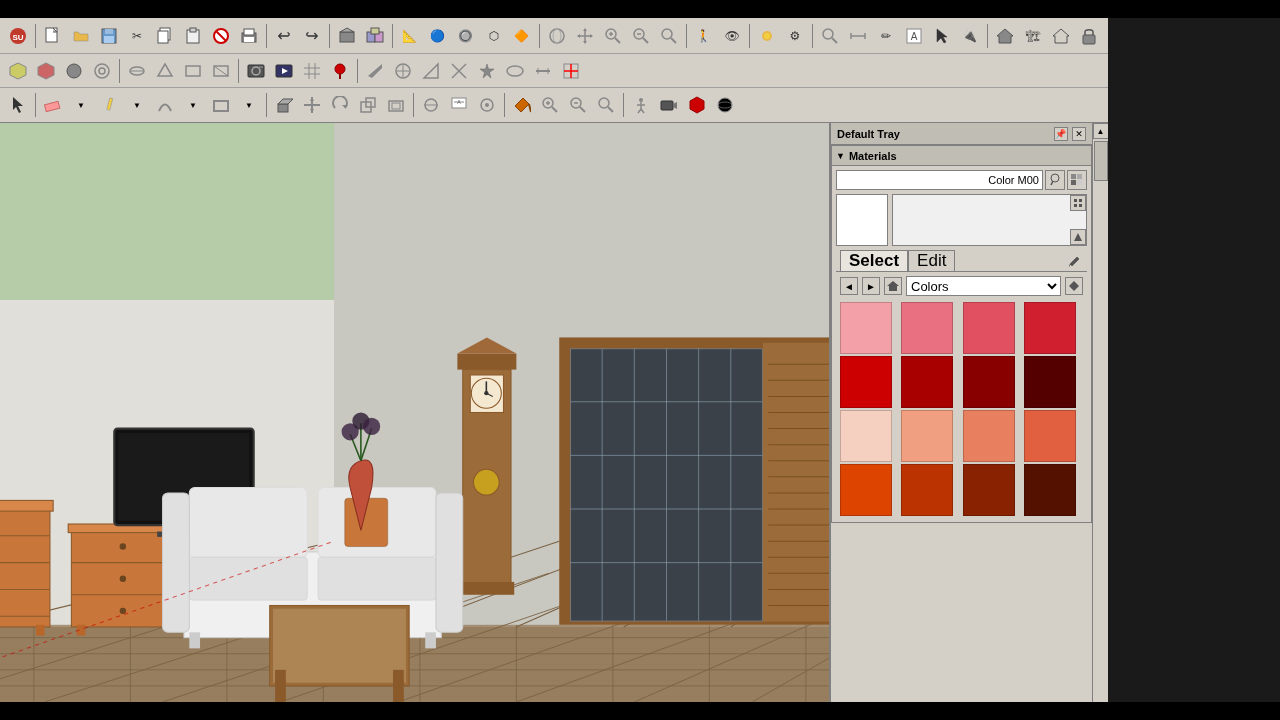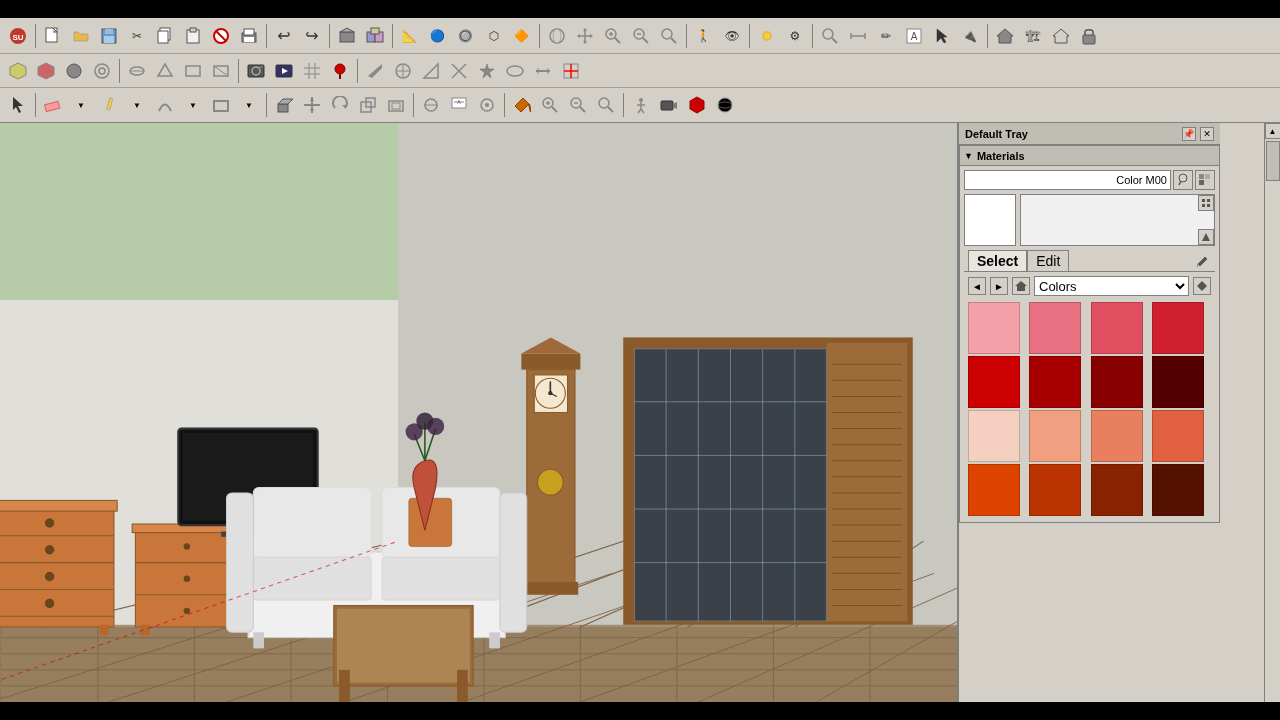--- a/index.html
+++ b/index.html
@@ -7,21 +7,21 @@
 
     
     .top-bar { width: 100%; height: 18px; background: #000; }
     .bottom-bar { width: 100%; height: 18px; background: #000; position: absolute; bottom: 0; }
 
     
     .app-container {
       position: absolute;
       top: 18px;
       left: 0;
-      width: 1280px;
+      width: 1108px;
       height: 684px;
       display: flex;
       flex-direction: column;
       background: #c0c0c0;
     }
 
     
     .toolbar-area {
       background: #d4d0c8;
       border-bottom: 1px solid #808080;
@@ -202,21 +202,21 @@
 
     .tabs-row {
       display: flex;
       align-items: center;
       border-bottom: 1px solid #808080;
       padding: 0 4px;
     }
 
     .tab-btn {
       padding: 10px 8px;
-      font-size: 14px;
+      font-size: 17px;
       background: #d4d0c8;
       border: 1px solid #808080;
       border-bottom: none;
       cursor: pointer;
       height: 20px;
       display: flex;
       align-items: center;
     }
 
     .tab-btn.active {
@@ -1060,21 +1060,21 @@
         </g>
 
         <line x1="0" y1="540" x2="430" y2="390" stroke="#cc0000" stroke-width="1" opacity="0.6" stroke-dasharray="4,4"></line>
         <line x1="0" y1="470" x2="0" y2="200" stroke="#cc0000" stroke-width="1" opacity="0.4" stroke-dasharray="2,4"></line>
 
         <polygon points="0,165 430,165 430,0 0,0" fill="#78b060" opacity="0.4"></polygon>
         <polygon points="955,0 1010,0 1010,465 955,465" fill="#78b060" opacity="0.5"></polygon>
       </svg>
     </div>
 
-    <div style="display:flex; flex-direction:row; background:#d4d0c8; border-left:1px solid #808080;gap:44px;">
+    <div style="display:flex; flex-direction:row; background:#d4d0c8; border-left:1px solid #808080;">
 
       <div class="right-panel">
 
         <div class="panel-header">
           <span class="panel-title">Default Tray</span>
           <div style="display:flex; gap:2px;">
             <div class="pin-btn">📌</div>
             <div class="panel-close-btn">✕</div>
           </div>
         </div>

